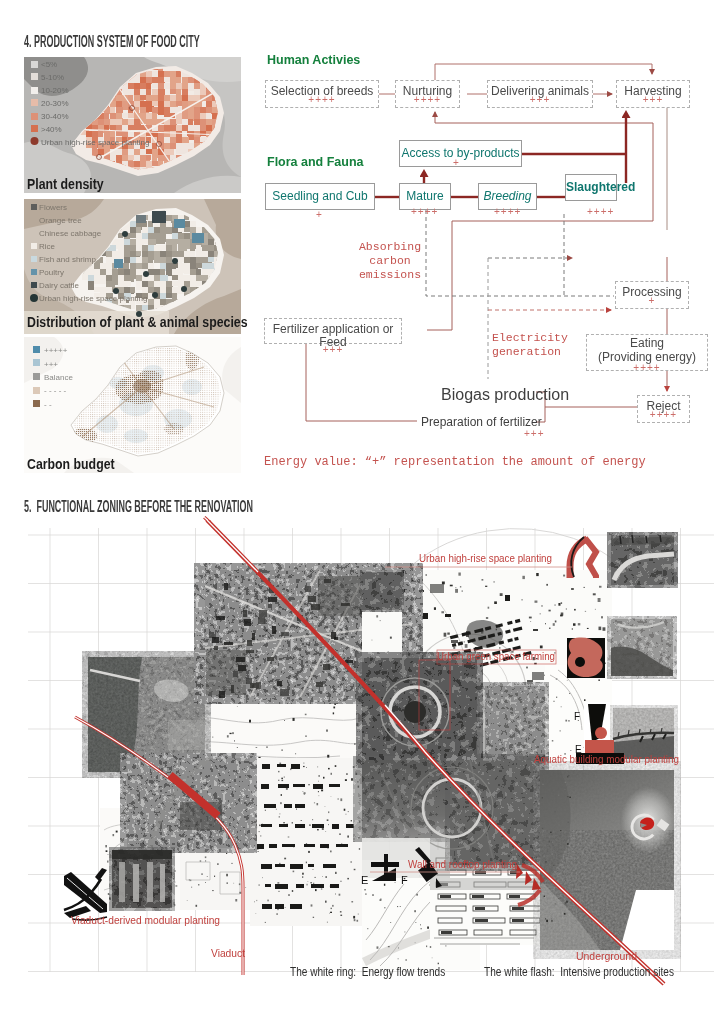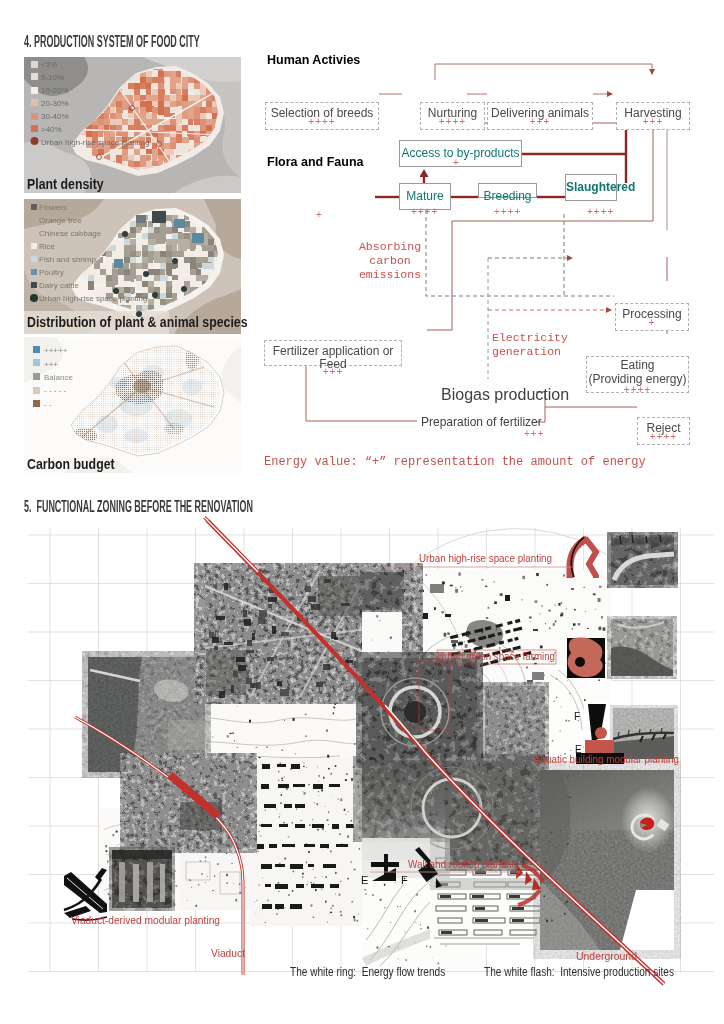--- a/index.html
+++ b/index.html
@@ -1,23 +1,23 @@
 <!DOCTYPE html>
 <html><head>
 <meta charset="utf-8">
 <style>
 html,body{margin:0;padding:0;background:#fff;}
 #page{position:relative;width:724px;height:1024px;background:#fff;overflow:hidden;
   font-family:"Liberation Sans",sans-serif;}
 .abs{position:absolute;}
 .h4{font-weight:bold;color:#3a3a3a;font-size:16px;letter-spacing:0px;
   transform:scaleX(0.56);transform-origin:0 0;white-space:nowrap;}
-.redhead{font-weight:bold;color:#000000;font-size:12.5px;}
+.redhead{font-weight:bold;color:#15803d;font-size:12.5px;}
 .fbox{position:absolute;border:1px dashed #b0b0b0;background:#fff;color:#4a4a4a;
-  font-size:12px;text-align:center;box-sizing:border-box;padding-top:4px;line-height:1.1;margin-top:22px;}
+  font-size:12px;text-align:center;box-sizing:border-box;padding-top:4px;line-height:1.1;}
 .sbox{position:absolute;border:1px solid #9a9a9a;background:#fff;color:#0f766e;
   font-size:12px;text-align:center;box-sizing:border-box;}
 .plus{color:#cc6e6a;font-size:10px;letter-spacing:1px;line-height:1;}
 .redtxt{color:#c4534f;font-size:11.5px;font-family:Liberation Mono, monospace;}
 .maplabel{font-weight:bold;color:#1c1c1c;font-size:14.5px;transform:scaleX(0.85);transform-origin:0 0;white-space:nowrap;}
 </style>
 </head>
 <body>
 <div id="page">
 
@@ -861,53 +861,54 @@
 
 <path d="M306,344 L306,421 L417,421" stroke="#a5615b" stroke-width="1" fill="none"></path>
 
 <path d="M536,392 L545,392 L545,422 L536,422 M545,407 L637,407" stroke="#a5615b" stroke-width="1" fill="none"></path>
 </svg>
 
 <div class="abs redhead" style="left:267px;top:53px;">Human Activies</div>
 
 <div class="fbox" style="left:265px;top:80px;width:114px;height:28px;">Selection of breeds<div class="plus" style="margin-top:-3px;">++++</div></div>
 
-<div class="fbox" style="left:420px;top:80px;width:65px;height:28px;">Nurturing<div class="plus" style="margin-top:-3px;">++++</div></div>
+<div class="fbox" style="left:395px;top:80px;width:65px;height:28px;">Nurturing<div class="plus" style="margin-top:-3px;">++++</div></div>
 
 <div class="fbox" style="left:487px;top:80px;width:106px;height:28px;">Delivering animals<div class="plus" style="margin-top:-3px;">+++</div></div>
 
 <div class="fbox" style="left:616px;top:80px;width:74px;height:28px;">Harvesting<div class="plus" style="margin-top:-3px;">+++</div></div>
 
 <div class="abs redhead" style="left:267px;top:155px;">Flora and Fauna</div>
 
 <div class="sbox" style="left:399px;top:140px;width:123px;height:27px;line-height:25px;">Access to by-products</div>
 
 <div class="abs plus" style="left:453px;top:158px;">+</div>
 
+<div class="sbox" style="left:265px;top:183px;width:110px;height:27px;line-height:25px;">Seedling and Cub</div>
 
 <div class="abs plus" style="left:316px;top:210px;">+</div>
 
 <div class="sbox" style="left:399px;top:183px;width:52px;height:27px;line-height:25px;">Mature</div>
 
 <div class="abs plus" style="left:411px;top:207px;">++++</div>
 
-<div class="sbox" style="left:478px;top:183px;width:59px;height:15px;line-height:25px;">Breeding</div>
+<div class="sbox" style="left:478px;top:183px;width:59px;height:27px;line-height:25px;font-style:italic;">Breeding</div>
 
 <div class="abs plus" style="left:494px;top:207px;">++++</div>
 
 <div class="sbox" style="left:565px;top:174px;width:52px;height:27px;line-height:25px;font-weight:bold;">Slaughtered</div>
 
 <div class="abs plus" style="left:587px;top:207px;">++++</div>
 
 <div class="abs redtxt" style="left:355px;top:240px;width:70px;text-align:center;line-height:1.22;">Absorbing carbon emissions</div>
 
 
 <div class="fbox" style="left:615px;top:281px;width:74px;height:28px;">Processing<div class="plus" style="margin-top:-3px;">+</div></div>
 
-<div class="fbox" style="left:586px;top:334px;width:103px;height:37px;line-height:1.15;padding-top:2px;">Eating<br>(Providing energy)<div class="plus" style="margin-top:-2px;">++++</div></div>
+<div class="fbox" style="left:586px;top:334px;width:122px;height:37px;line-height:1.15;padding-top:2px;">Eating<br>(Providing energy)<div class="plus" style="margin-top:-2px;">++++</div></div>
 
 <div class="fbox" style="left:637px;top:395px;width:53px;height:28px;">Reject<div class="plus" style="margin-top:-3px;">++++</div></div>
 
 <div class="fbox" style="left:264px;top:318px;width:138px;height:26px;">Fertilizer application or Feed<div class="plus" style="margin-top:-4px;">+++</div></div>
 
 <div class="abs redtxt" style="left:492px;top:331px;width:62px;line-height:1.25;">Electricity generation</div>
 
 <div class="abs" style="left:441px;top:386px;font-size:16px;color:#3f3f3f;">Biogas production</div>
 
 <div class="abs" style="left:421px;top:415px;font-size:12px;color:#3f3f3f;">Preparation of fertilizer</div>

